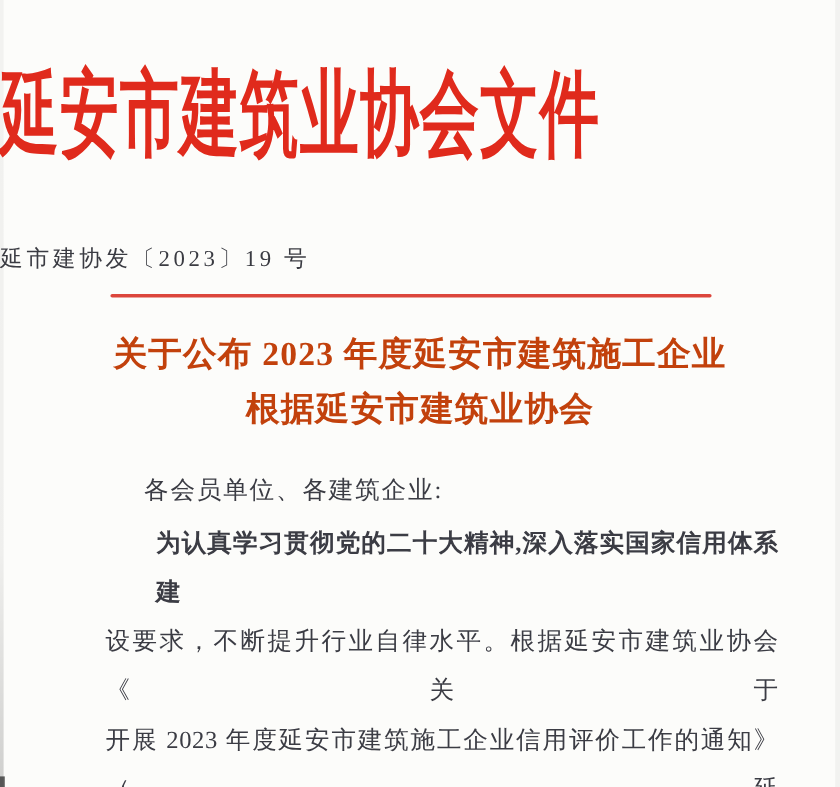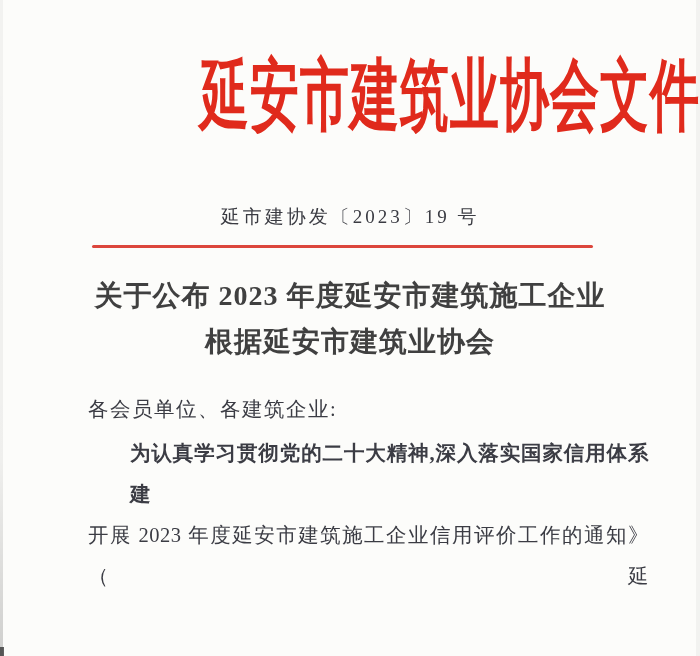--- a/index.html
+++ b/index.html
@@ -36,39 +36,39 @@
     opacity: 0.75;
   }
 
   .org-header {
     position: absolute;
     top: 56px;
     left: 0;
     width: 100%;
     height: 80px;
     line-height: 80px;
-    text-align: right;
+    text-align: left;
     white-space: nowrap;
   }
   .org-header .stretch {
     display: inline-block;
     font-size: 49px;
     font-weight: bold;
     letter-spacing: 1px;
     color: #e02a1c;
     transform: scaleY(1.6);
     transform-origin: center center;
   }
 
   .doc-number {
     position: absolute;
     top: 203px;
     left: 0;
     width: 100%;
-    text-align: center;
+    text-align: left;
     font-size: 19px;
     letter-spacing: 3px;
     color: #3a3b42;
     line-height: 28px;
   }
 
   .red-rule {
     position: absolute;
     top: 245px;
     left: 92px;
@@ -79,37 +79,38 @@
   }
 
   .doc-title {
     position: absolute;
     top: 273px;
     left: 0;
     width: 100%;
     text-align: center;
     font-size: 28px;
     font-weight: bold;
-    color: #404040;
+    color: #c2410c;
     line-height: 46px;
     letter-spacing: 1px;
   }
 
   .body-block {
     position: absolute;
     left: 88px;
     top: 392px;
     width: 561px;
     font-size: 20.5px;
     color: #3b3c44;
   }
   .salutation {
     line-height: 35px;
     letter-spacing: 1.5px;
     margin-bottom: 6px;
+    margin-left: 32px;
   }
   .body-line {
     line-height: 41px;
     text-align: justify;
     text-align-last: justify;
     letter-spacing: 0.5px;
   }
   .body-line.first {
     padding-left: 42px;
     width: 519px;
@@ -134,17 +135,18 @@
   <div class="red-rule"></div>
 
   <div class="doc-title">
     <div>关于公布 2023 年度延安市建筑施工企业</div>
     <div>根据延安市建筑业协会</div>
   </div>
 
   <div class="body-block">
     <div class="salutation">各会员单位、各建筑企业:</div>
     <div class="body-line first">为认真学习贯彻党的二十大精神,深入落实国家信用体系建</div>
+    <div class="body-line">设要求，不断提升行业自律水平。根据延安市建筑业协会《关于</div>
     <div class="body-line">开展 2023 年度延安市建筑施工企业信用评价工作的通知》（延</div>
 
   </div>
 
 </div>
 
 </body></html>

